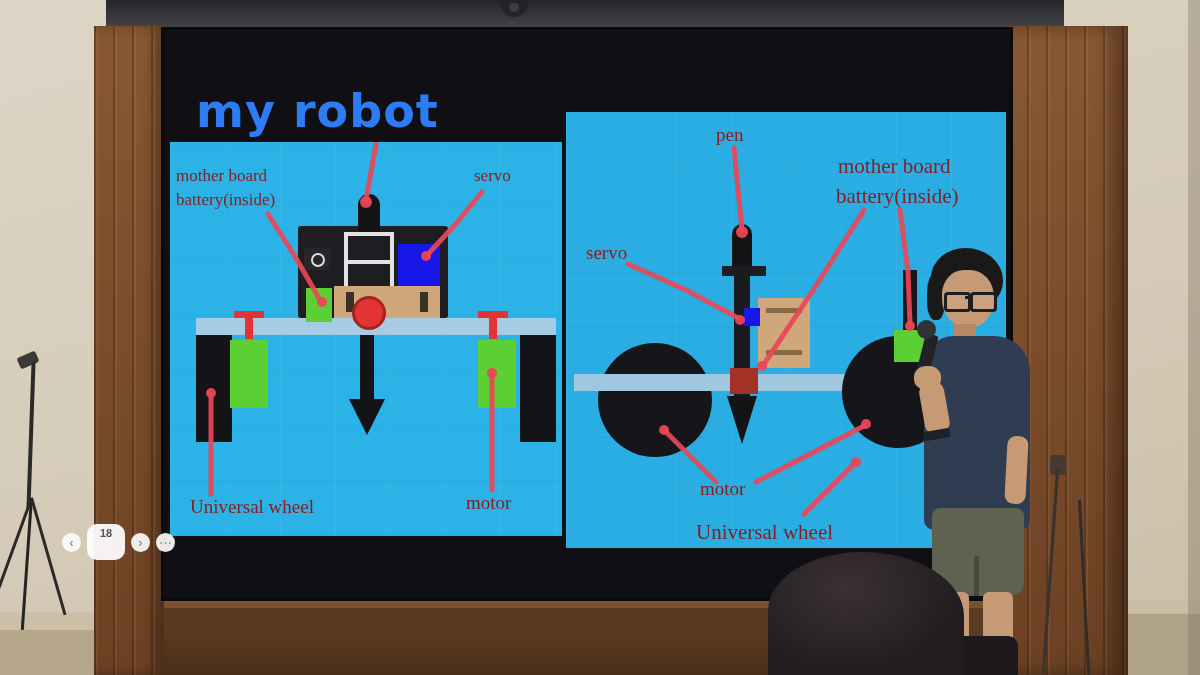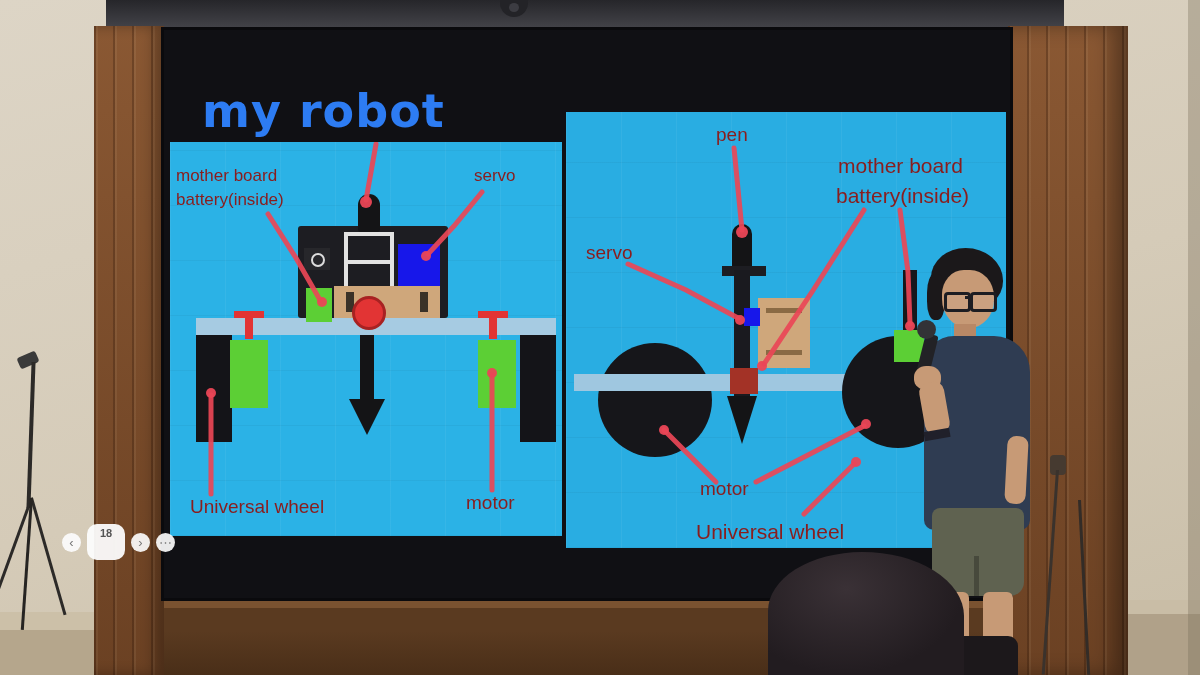--- a/index.html
+++ b/index.html
@@ -9,21 +9,21 @@
     font-family:"Liberation Sans",sans-serif}
   .wood{background-image:
     repeating-linear-gradient(90deg,rgba(40,18,6,.28) 0 2px,rgba(255,235,200,.07) 2px 4px,transparent 4px 19px),
     linear-gradient(180deg,#8a5833,#6b4123)}
   .ceiling{background:linear-gradient(180deg,#26262a,#47474d)}
   .screen{background:#101014;box-shadow:0 0 0 3px #0a0a0d}
   .panel{background-color:#2bb2e6;overflow:hidden;
     background-image:repeating-linear-gradient(90deg,rgba(255,255,255,.05) 0 1px,transparent 1px 55px),
                      repeating-linear-gradient(0deg,rgba(0,0,0,.04) 0 1px,transparent 1px 55px)}
   .slide-title{position:absolute;font:bold 46px "DejaVu Sans",sans-serif;color:#2d7cf3;letter-spacing:1px}
-  .lbl{position:absolute;font-family:Liberation Sans, sans-serif;color:#8a1d1d;font-size:17px;line-height:1.15;white-space:nowrap}
+  .lbl{position:absolute;font-family:Liberation Serif, serif;color:#8a1d1d;font-size:17px;line-height:1.15;white-space:nowrap}
   .lbl-md{font-size:19px}
   .lbl-lg{font-size:21px}
   .ann{position:absolute;left:0;top:0;width:100%;height:100%;pointer-events:none}
   .ann polyline{fill:none;stroke:#ea4656;stroke-width:5;stroke-linecap:round;opacity:.92}
   .ann circle{fill:#ea4656;opacity:.95}
   .pc{position:absolute;left:62px;top:524px;display:flex;align-items:center;gap:6px;z-index:30}
   .pc-btn{width:19px;height:19px;border-radius:50%;background:rgba(252,252,252,.92);color:#777;
     font-size:13px;line-height:19px;text-align:center}
   .pc-pill{min-width:28px;height:36px;border-radius:10px;background:rgba(252,252,252,.95);color:#555;
     font-size:11px;font-weight:bold;line-height:19px;text-align:center;padding:0 5px}
@@ -51,21 +51,21 @@
   <div class="abs wood" style="left:1008px;top:26px;width:120px;height:649px;box-shadow:inset -16px 0 20px rgba(0,0,0,.35)"></div>
 
   <div class="abs" style="left:1050px;top:455px;width:16px;height:20px;background:#463a30;border-radius:4px"></div>
   <div class="abs" style="left:1056px;top:470px;width:3px;height:205px;background:#3a322c;transform:rotate(4deg);transform-origin:top"></div>
   <div class="abs" style="left:1078px;top:500px;width:3px;height:175px;background:#332c27;transform:rotate(-3deg);transform-origin:top"></div>
 
   <div class="abs" style="left:164px;top:596px;width:844px;height:79px;background:linear-gradient(180deg,#7a5230 0 12px,#5a3a20 12px 45%,#492e18)"></div>
 
   <div class="abs screen" style="left:164px;top:30px;width:846px;height:568px">
 
-    <div class="slide-title" style="left:38px;top:54px">my robot</div>
+    <div class="slide-title" style="left:32px;top:54px">my robot</div>
 
     <div class="abs panel" style="left:6px;top:112px;width:392px;height:394px">
 
       <div class="abs blackpart" style="left:26px;top:188px;width:36px;height:112px"></div>
       <div class="abs blackpart" style="left:350px;top:188px;width:36px;height:112px"></div>
       <div class="abs" style="left:26px;top:176px;width:360px;height:17px;background:#a6cbe2"></div>
       <div class="abs greenpart" style="left:60px;top:198px;width:38px;height:68px"></div>
       <div class="abs greenpart" style="left:308px;top:198px;width:38px;height:68px"></div>
 
       <div class="abs" style="left:64px;top:169px;width:30px;height:7px;background:#e23434"></div>

